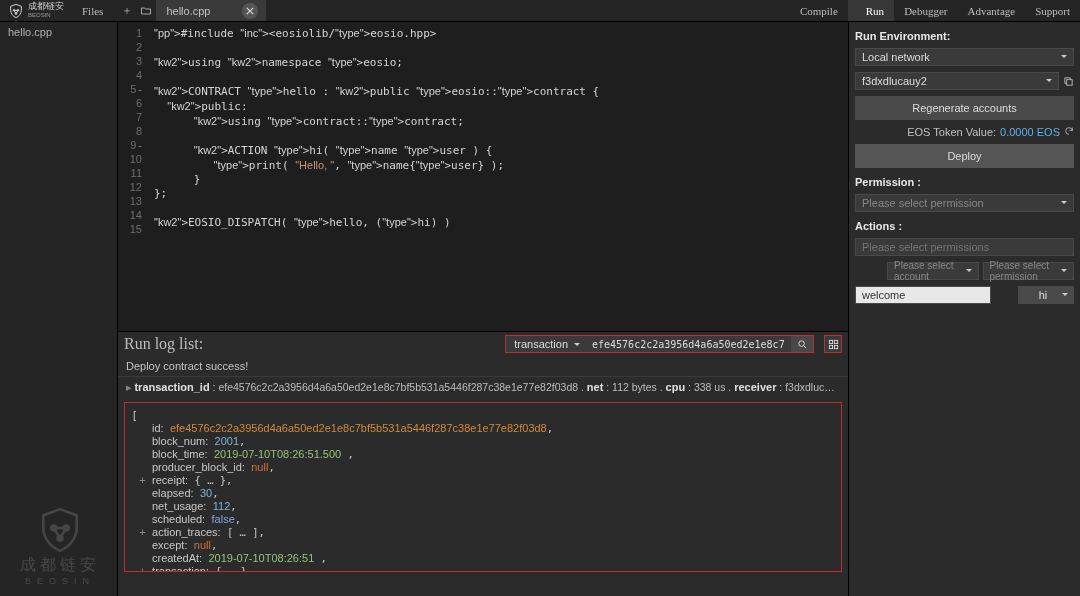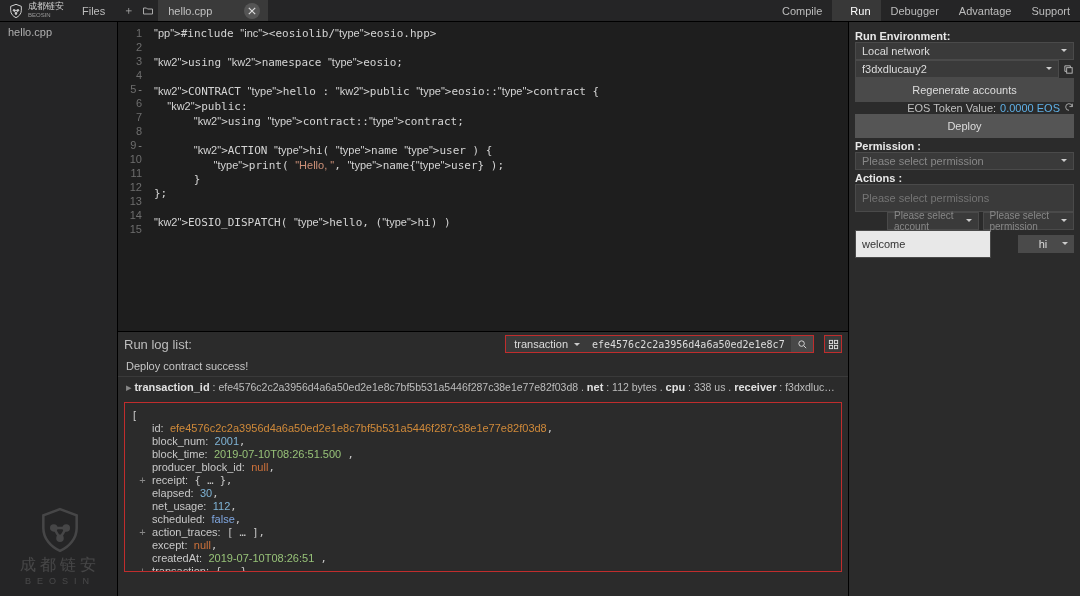--- a/index.html
+++ b/index.html
@@ -25,70 +25,70 @@
     --json-num:#7fb3d5;
     --json-str:#97c278;
     --json-false:#6a9ee0;
   }
   *{box-sizing:border-box;font-family:"Segoe UI",Arial,sans-serif;font-size:11px;}
   body{margin:0;width:1080px;height:596px;background:var(--bg);color:var(--text);overflow:hidden;position:relative;}
   
   .topbar{display:flex;height:22px;background:var(--bg2);align-items:center;border-bottom:1px solid #000;}
   .logo{display:flex;align-items:center;gap:4px;padding:0 8px;color:#d0d0d0;}
   .logo svg{width:16px;height:16px;}
-  .nav-item{padding:0 10px;color:#bdbdbd;height:100%;display:flex;align-items:center;cursor:pointer;}
+  .nav-item{padding:0 10px;color:#bdbdbd;height:100%;display:flex;align-items:center;cursor:pointer;font-family:Liberation Serif, serif;}
   .nav-item.active{background:#383838;color:#fff;padding-left:18px;}
   .filesbar{display:flex;align-items:center;gap:8px;}
   .iconbtn{color:#aaa;cursor:pointer;display:flex;align-items:center;}
   .tab{display:flex;align-items:center;background:#3a3a3a;height:100%;padding:0 8px 0 10px;margin-left:4px;color:#c0c0c0;gap:6px;min-width:110px;}
   .tab .close{width:16px;height:16px;border-radius:50%;background:#555;display:flex;align-items:center;justify-content:center;cursor:pointer;margin-left:auto;}
   .spacer{flex:1;}
   
   .body{display:flex;height:calc(596px - 22px);}
   .explorer{width:118px;background:var(--bg2);border-right:1px solid #000;}
   .explorer-item{padding:4px 8px;color:#b0b0b0;}
   .center{flex:1;display:flex;flex-direction:column;min-width:0;}
   
   .editor{flex:0 0 309px;display:flex;background:var(--bg);overflow:hidden;}
   .gutter{width:30px;text-align:right;color:#6e6e6e;padding:4px 6px 0 0;font-family:Consolas,monospace;font-size:11px;line-height:14px;}
   .code{flex:1;padding:4px 0 0 6px;font-family:Consolas,monospace;font-size:11px;line-height:14px;white-space:pre;color:#d4d4d4;}
   .code .str{color:#ce9178;}
   
   .log{flex:1;display:flex;flex-direction:column;border-top:1px solid #000;background:#2b2b2b;min-height:0;}
   .log-head{display:flex;align-items:center;height:24px;padding:0 6px;background:#2b2b2b;gap:6px;}
-  .log-title{color:#bdbdbd;font-size:13px;}
+  .log-title{color:#bdbdbd;font-size:16px;font-family:Liberation Serif, serif;}
   .searchgroup{margin-left:auto;display:flex;align-items:center;border:1px solid var(--accent-red);height:18px;}
   .selectbox{background:#3a3a3a;color:#ddd;border:none;height:100%;padding:0 18px 0 8px;display:flex;align-items:center;position:relative;min-width:70px;}
   .selectbox::after{content:"";position:absolute;right:6px;top:7px;border:3px solid transparent;border-top-color:#ccc;}
   .searchinput{background:#3a3a3a;color:#ddd;border:none;height:100%;padding:0 6px;width:205px;font-family:Consolas,monospace;font-size:10px;}
   .searchbtn{background:#484848;color:#ddd;border:none;height:100%;width:22px;display:flex;align-items:center;justify-content:center;cursor:pointer;}
   .dashbtn{width:18px;height:18px;border:1px solid var(--accent-red);display:flex;align-items:center;justify-content:center;margin-left:4px;background:#3a3a3a;cursor:pointer;}
   .log-msg{padding:4px 8px;color:#c5c5c5;border-bottom:1px solid #3a3a3a;}
   .log-row{padding:4px 8px;color:#bdbdbd;font-size:10.5px;white-space:nowrap;overflow:hidden;text-overflow:ellipsis;}
   .log-row b{color:#e0e0e0;font-weight:600;}
   .log-json{flex:1;margin:4px 6px 24px 6px;border:1px solid var(--accent-red);padding:6px 8px;font-family:Consolas,monospace;font-size:10.5px;line-height:13px;white-space:pre;overflow:auto;color:#c8c8c8;}
   .jk{color:#c8c8c8;}      
   .jid{color:#d08a3a;}     
   .jnull{color:#ce723b;}
   .jnum{color:#7fb3d5;}
   .jstr{color:#97c278;}
   .jfalse{color:#7fa6e0;}
   .jtgl{color:#888;}
   .jbrace{color:#c8c8c8;}
   
-  .right{width:232px;background:#2b2b2b;border-left:1px solid #000;display:flex;flex-direction:column;padding:6px;}
+  .right{width:232px;background:#2b2b2b;border-left:1px solid #000;display:flex;flex-direction:column;padding:6px;gap:6px;}
   .section-title{color:#e8e8e8;font-weight:600;margin-top:2px;}
   .dropdown{background:#3a3a3a;color:#ddd;height:18px;display:flex;align-items:center;padding:0 18px 0 6px;position:relative;cursor:pointer;border:1px solid #4a4a4a;}
   .dropdown::after{content:"";position:absolute;right:6px;top:6px;border:3px solid transparent;border-top-color:#ccc;}
   .right-row{display:flex;gap:4px;align-items:center;}
   .btn{background:#4a4a4a;color:#ddd;height:24px;display:flex;align-items:center;justify-content:center;cursor:pointer;border:none;width:100%;}
   .btn.big{background:#555;}
   .eosrow{color:#c0c0c0;font-size:10px;display:flex;justify-content:flex-end;gap:4px;align-items:center;}
   .eosrow .val{color:#5fb0e6;}
-  .input{background:#3a3a3a;color:#ddd;height:28px;border:1px solid #4a4a4a;padding:0 6px;width:100%;}
+  .input{background:#3a3a3a;color:#ddd;height:18px;border:1px solid #4a4a4a;padding:0 6px;width:100%;}
   .input.white{background:#e8e8e8;color:#333;}
   .badge{background:#4a4a4a;height:18px;padding:0 10px;display:flex;align-items:center;color:#ddd;cursor:pointer;position:relative;margin-left:23px;}
   .badge.drop::after{content:"";position:absolute;right:6px;top:7px;border:3px solid transparent;border-top-color:#ccc;}
   
   .watermark{position:absolute;left:20px;bottom:10px;opacity:0.15;color:#fff;pointer-events:none;display:flex;flex-direction:column;align-items:center;}
   .watermark svg{width:50px;height:50px;}
   .watermark .t1{font-size:16px;letter-spacing:4px;}
   .watermark .t2{font-size:9px;letter-spacing:6px;}
 </style>
 </head>

